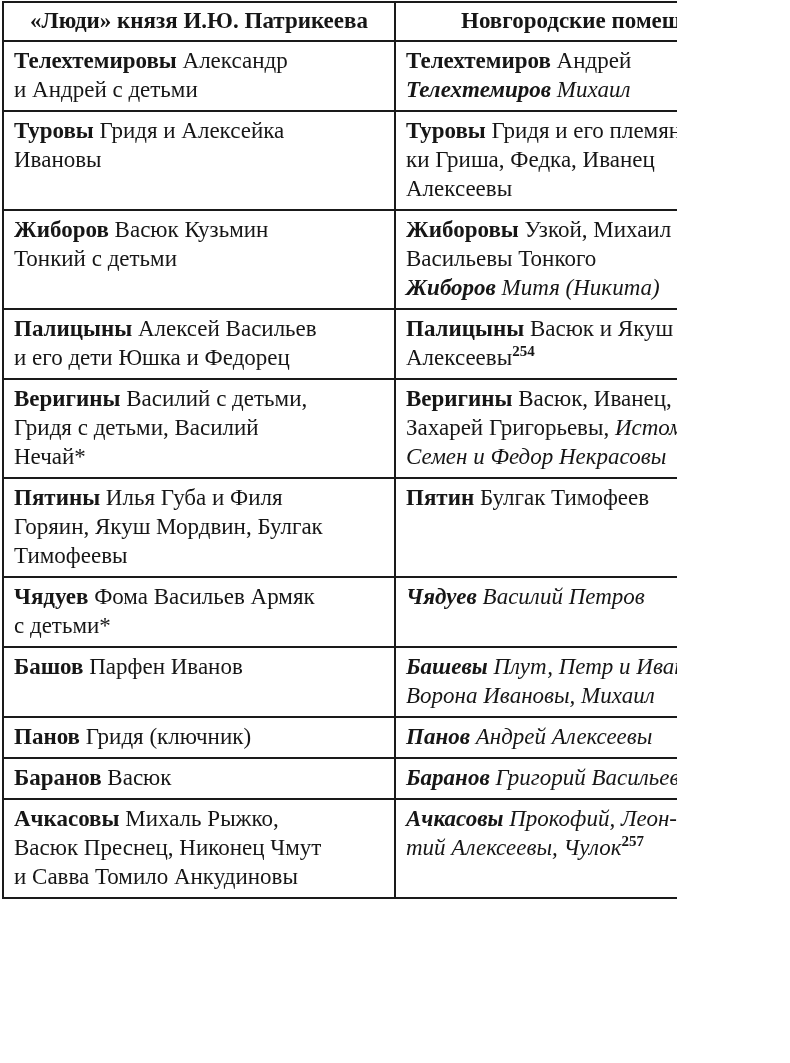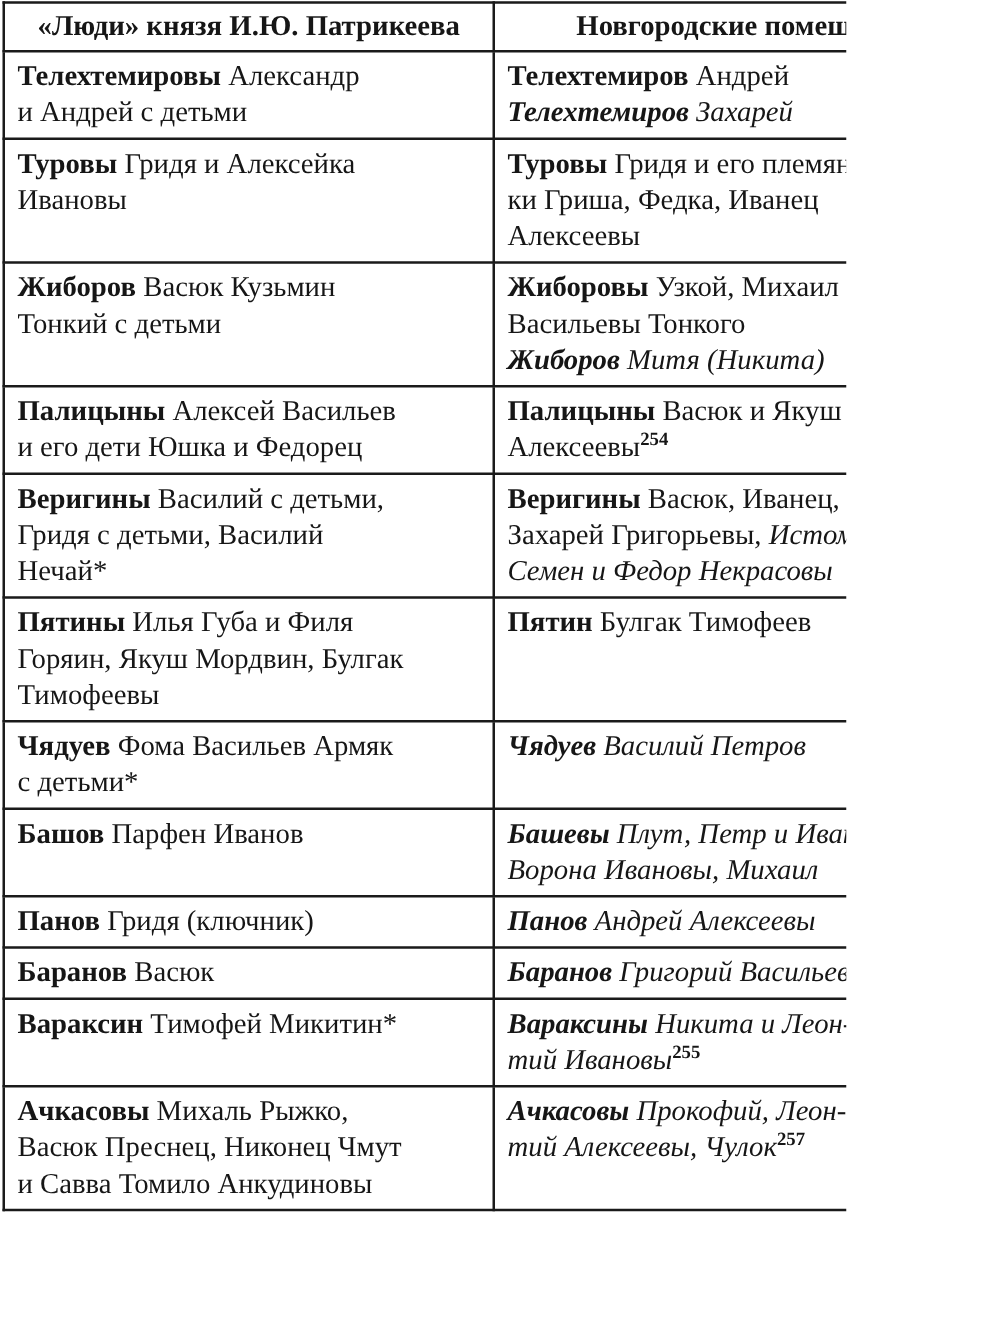--- a/index.html
+++ b/index.html
@@ -64,21 +64,21 @@
       <tr>
         <th class="col-header">«Люди» князя И.Ю. Патрикеева</th>
         <th class="col-header">Новгородские помещики</th>
       </tr>
     </thead>
     <tbody id="table-body">
         <tr>
           <td class="name-cell"><span class="b">Телехтемировы</span><span> Александр
 и Андрей с детьми</span></td>
           <td class="name-cell"><span class="b">Телехтемиров</span><span> Андрей
-</span><span class="bi">Телехтемиров</span><span class="i"> Захарей</span></td>
+</span><span class="bi">Телехтемиров</span><span class="i"> Михаил</span></td>
         </tr>
         <tr>
           <td class="name-cell"><span class="b">Туровы</span><span> Гридя и Алексейка
 Ивановы</span></td>
           <td class="name-cell"><span class="b">Туровы</span><span> Гридя и его племянни-
 ки Гриша, Федка, Иванец
 Алексеевы</span></td>
         </tr>
         <tr>
           <td class="name-cell"><span class="b">Жиборов</span><span> Васюк Кузьмин
@@ -119,25 +119,20 @@
         </tr>
         <tr>
           <td class="name-cell"><span class="b">Панов</span><span> Гридя (ключник)</span></td>
           <td class="name-cell"><span class="bi">Панов</span><span class="i"> Андрей Алексеевы</span></td>
         </tr>
         <tr>
           <td class="name-cell"><span class="b">Баранов</span><span> Васюк</span></td>
           <td class="name-cell"><span class="bi">Баранов</span><span class="i"> Григорий Васильев</span></td>
         </tr>
         <tr>
-          <td class="name-cell"><span class="b">Вараксин</span><span> Тимофей Микитин*</span></td>
-          <td class="name-cell"><span class="bi">Вараксины</span><span class="i"> Никита и Леон-
-тий Ивановы</span><sup>255</sup></td>
-        </tr>
-        <tr>
           <td class="name-cell"><span class="b">Ачкасовы</span><span> Михаль Рыжко,
 Васюк Преснец, Никонец Чмут
 и Савва Томило Анкудиновы</span></td>
           <td class="name-cell"><span class="bi">Ачкасовы</span><span class="i"> Прокофий, Леон-
 тий Алексеевы, Чулок</span><sup>257</sup></td>
         </tr>
       </tbody>
   </table>
 </div>
 

